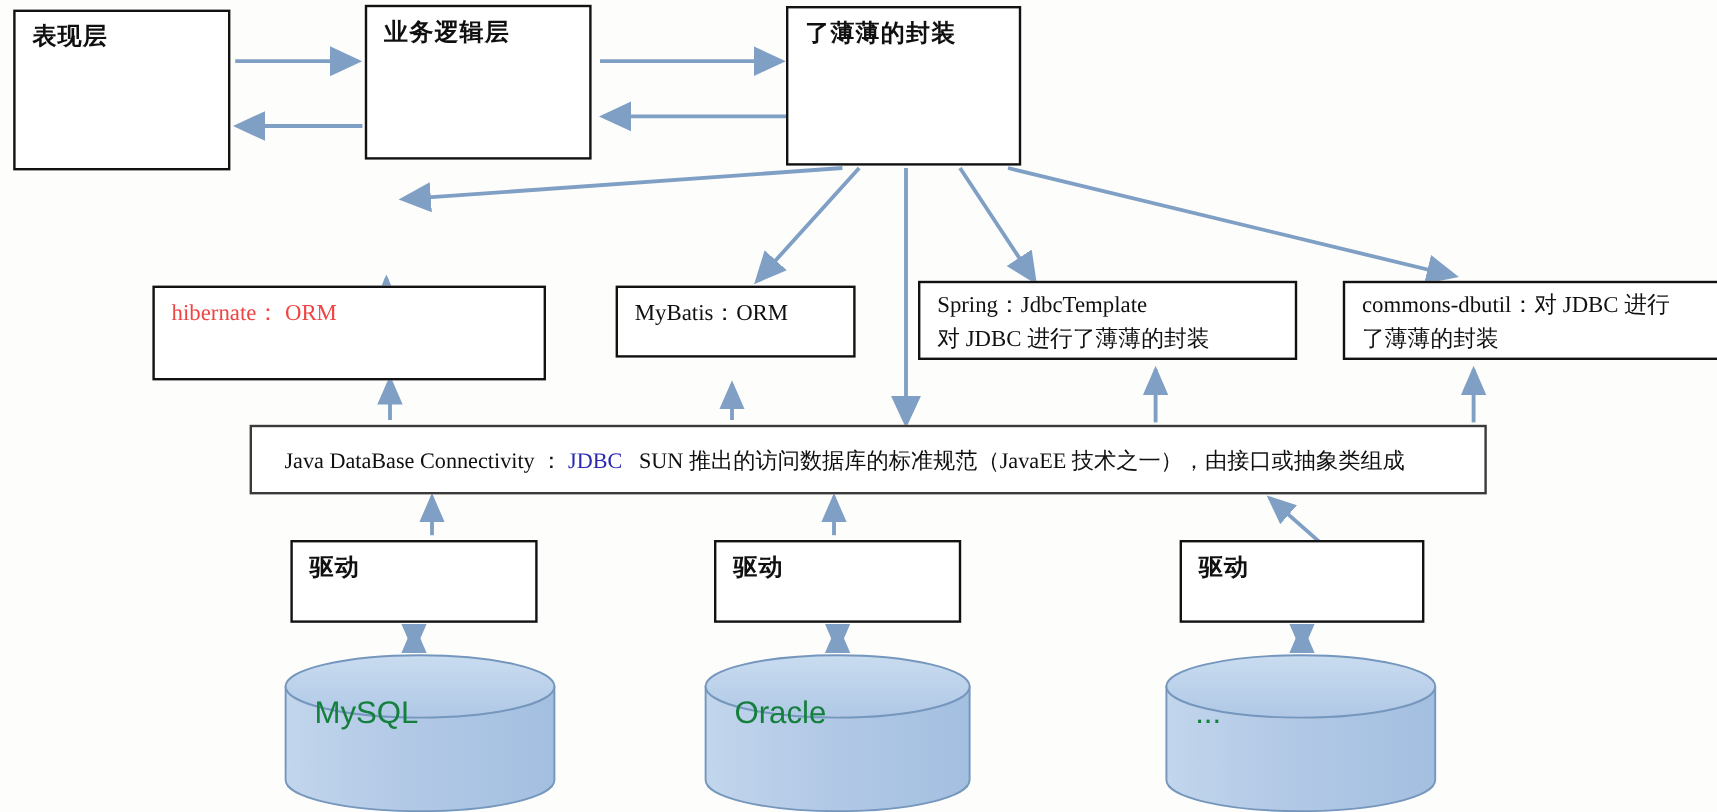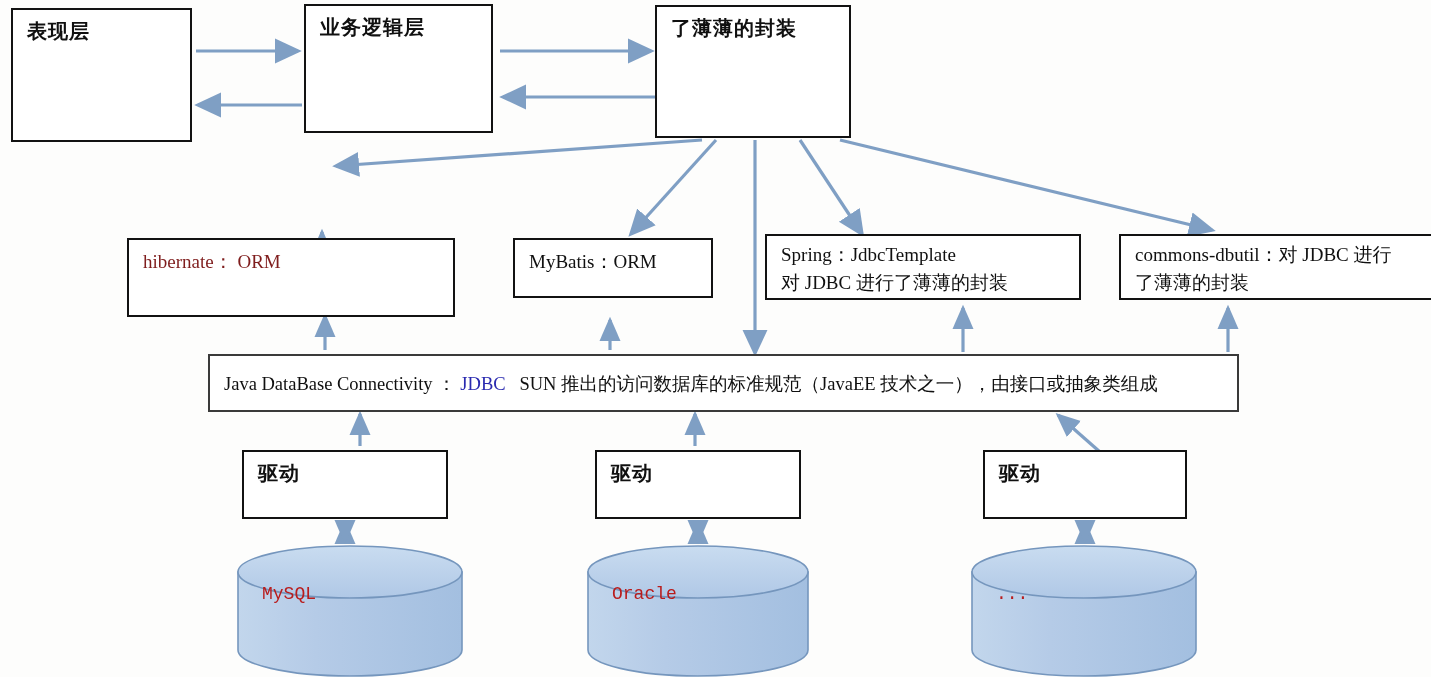--- a/index.html
+++ b/index.html
@@ -28,21 +28,21 @@
     line-height:1.45;
     color:#101010;
     white-space:pre-wrap;
   }
   .node.cjk .txt{
     font-family:Liberation Mono, monospace;
     font-size:20px;
     letter-spacing:1px;
     font-weight:600;
   }
-  .node .txt.red{color:#7f1d1d;}
+  .node .txt.red{color:#ef4444;}
   .node .txt.small{font-size:18px;}
 
   .jdbc-bar{
     position:absolute;
     box-sizing:border-box;
     border:2px solid #3a3a3a;
     background:#ffffff;
     z-index:3;
     display:flex;
     align-items:center;
@@ -54,23 +54,23 @@
     white-space:nowrap;
   }
   .jdbc-bar .kw{color:#2a2ab0;}
 
   .cyl{position:absolute;z-index:2;}
   .cyl .label{
     position:absolute;
     left:24px;
     top:46%;
     transform:translateY(-50%);
-    font-size:18px;
-    color:#b91c1c;
-    font-family:Liberation Mono, monospace;
+    font-size:26px;
+    color:#15803d;
+    font-family:Liberation Sans, sans-serif;
     z-index:4;
   }
 </style>
 </head>
 <body>
 
 <div id="stage">
 
   <svg class="layer" viewBox="0 0 1431 677">
     <defs>
@@ -162,21 +162,21 @@
   <div class="node" style="left:765px;top:234px;width:316px;height:66px;">
     <span class="txt" style="padding-top:5px;">Spring：JdbcTemplate</span>
     <span class="txt" style="padding-top:0;">对 JDBC 进行了薄薄的封装</span>
   </div>
 
   <div class="node" style="left:1119px;top:234px;width:320px;height:66px;">
     <span class="txt" style="padding-top:5px;">commons-dbutil：对 JDBC 进行</span>
     <span class="txt" style="padding-top:0;">了薄薄的封装</span>
   </div>
 
-  <div class="jdbc-bar" style="left:208px;top:354px;width:1031px;height:58px;">
+  <div class="jdbc-bar" style="left:208px;top:354px;width:1031px;height:58px;padding-left:13px;">
     <span class="txt">
       <span>Java DataBase Connectivity ：</span>
       <span class="kw">JDBC</span>
       &nbsp;&nbsp;<span>SUN 推出的访问数据库的标准规范（JavaEE 技术之一），由接口或抽象类组成</span>
     </span>
   </div>
 
   <div class="node cjk" style="left:242px;top:450px;width:206px;height:69px;">
     <span class="txt">驱动</span>
   </div>

